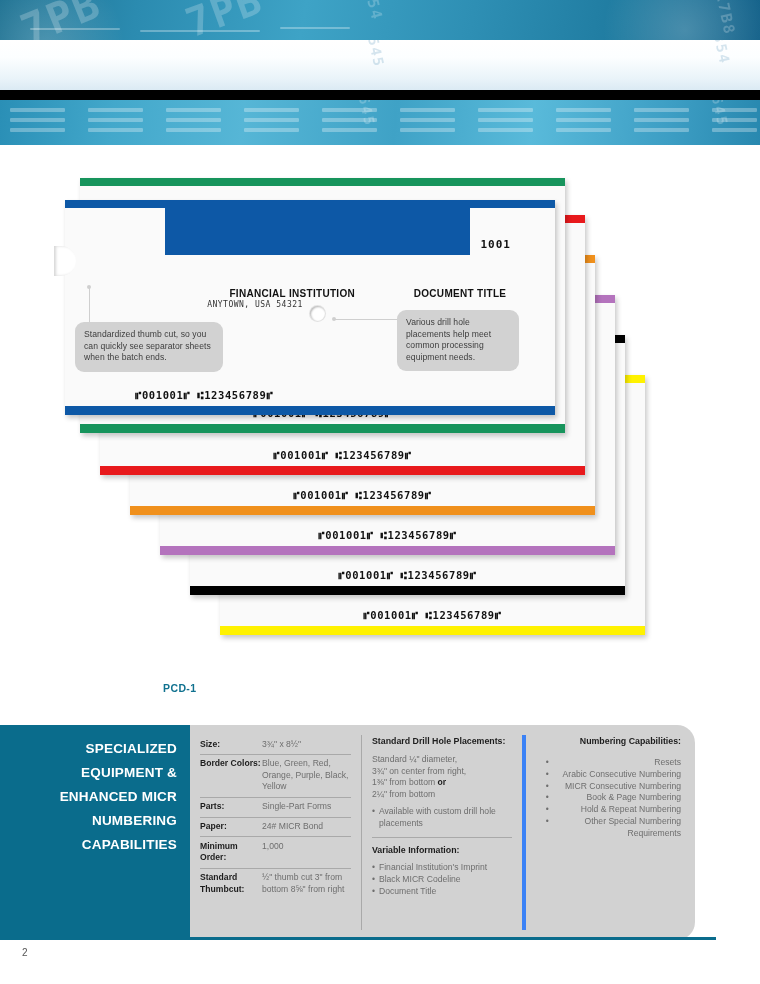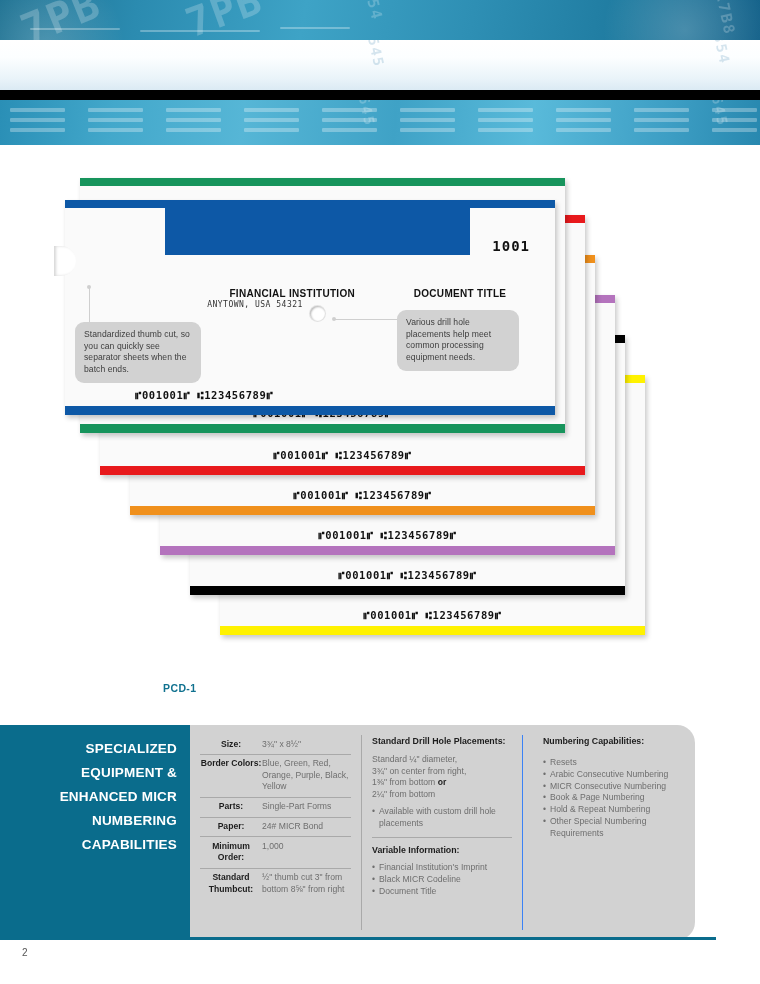--- a/index.html
+++ b/index.html
@@ -68,22 +68,22 @@
   .blue-band {
     position:absolute; left:100px; top:8px; width:305px; height:47px;
     background:#0d58a6;
   }
   .thumbcut {
     position:absolute; left:-11px; top:46px; width:22px; height:30px;
     background:#ffffff; border-radius:0 15px 15px 0;
     box-shadow: inset 2px 0 3px rgba(0,0,0,.16);
   }
   .docnum {
-    position:absolute; right:25px; top:38px;
-    font-family:"DejaVu Sans Mono", monospace; font-size:14px;
+    position:absolute; right:44px; top:38px;
+    font-family:"DejaVu Sans Mono", monospace; font-size:11px;
     font-weight:bold; color:#111; letter-spacing:1px;
   }
   .fi-name {
     position:absolute; left:90px; top:88px; width:200px; text-align:right;
     font-size:10px; font-weight:bold; color:#111; letter-spacing:.3px;
   }
   .fi-addr {
     position:absolute; left:90px; top:100px; width:200px; text-align:center;
     font-family:"DejaVu Sans Mono", monospace; font-size:8px; color:#333; letter-spacing:.5px;
   }
@@ -121,25 +121,25 @@
     background:#0a6c8c; padding:12px 13px 0 0;
   }
   .spec-side-line {
     text-align:right; color:#fff; font-size:13.5px; font-weight:bold;
     letter-spacing:.2px; line-height:24px;
   }
   .spec-cols { position:absolute; left:190px; top:0; width:505px; height:215px;
     display:flex; padding:10px 14px 10px 10px; }
   .col-a { width:173px; padding-right:10px; }
   .col-b { width:172px; padding:0 10px; border-left:1px solid #a9a9a9; }
-  .col-c { width:170px; padding-left:20px; border-left:1px solid #3b82f6; }
+  .col-c { width:170px; padding-left:20px; border-left:4px solid #3b82f6;text-align:right; }
 
   .srow { display:flex; padding:3.5px 0 4px 0; border-bottom:1px solid #a9a9a9; }
   .srow:last-child { border-bottom:none; }
-  .slabel { width:62px; flex:0 0 62px; font-size:8.6px; font-weight:bold; color:#1d1d1d; line-height:11.4px;text-align:center; }
+  .slabel { width:62px; flex:0 0 62px; font-size:8.6px; font-weight:bold; color:#1d1d1d; line-height:11.4px; }
   .sval { font-size:8.6px; color:#6e6e6e; line-height:11.4px; }
 
   .chead { font-size:8.8px; font-weight:bold; color:#1d1d1d; line-height:12px; }
   .cbody { font-size:8.6px; color:#6e6e6e; line-height:11.6px; margin-top:7px; }
   .cbody b { color:#1d1d1d; }
   .cdiv { height:1px; background:#a9a9a9; margin:7px 0 6px 0; }
   .blist { list-style:none; margin-top:6px; }
   .blist li { font-size:8.6px; color:#6e6e6e; line-height:11.8px;
     padding-left:7px; position:relative; }
   .blist li::before { content:"•"; position:absolute; left:0; top:0; }
@@ -259,21 +259,21 @@
       <div class="fi-addr">ANYTOWN, USA 54321</div>
       <div class="doc-title">DOCUMENT TITLE</div>
 
       <div class="drillhole"></div>
 
       <div class="leaderdot" style="left:22px;top:85px;"></div>
       <div class="leader" style="left:23.5px;top:88px;width:1px;height:36px;"></div>
       <div class="leaderdot" style="left:267px;top:117px;"></div>
       <div class="leader" style="left:270px;top:118.5px;width:64px;height:1px;"></div>
 
-      <div class="callout" style="left:10px;top:122px;width:126px;">Standardized thumb cut, so you can quickly see separator sheets when the batch ends.</div>
+      <div class="callout" style="left:10px;top:122px;width:148px;">Standardized thumb cut, so you can quickly see separator sheets when the batch ends.</div>
       <div class="callout" style="left:332px;top:110px;width:122px;">Various drill hole placements help meet common processing equipment needs.</div>
 
       <div class="botbar" style="background:#0d58a6;"></div>
       <div class="micr" style="text-align:left;padding-left:70px;">⑈001001⑈ ⑆123456789⑈</div>
     </div>
 
     <div class="pcd-label">PCD-1</div>
   </div>
 
   <div class="spec">

